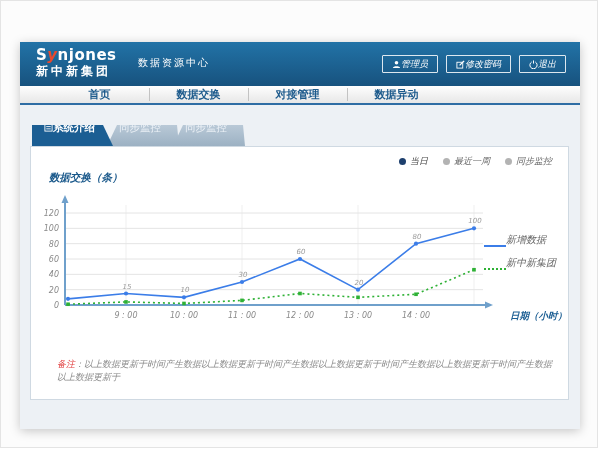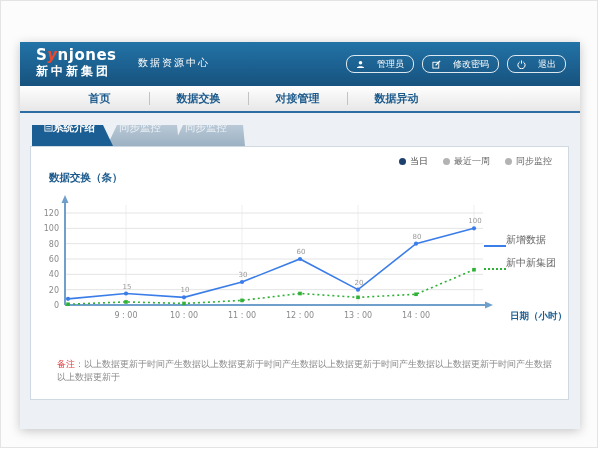--- a/index.html
+++ b/index.html
@@ -12,45 +12,45 @@
 
   
   .header { position:absolute; top:0; left:0; right:0; height:44px;
     background:linear-gradient(#2273a7,#17527e); }
   .logo { position:absolute; left:16px; top:5px; color:#fff; line-height:1.1; }
   .logo-en { font-size:15px; font-weight:bold; letter-spacing:.5px; }
   .logo-en .y { color:#e8492e; font-style:italic; }
   .logo-cn { font-size:12px; font-weight:bold; letter-spacing:3px; margin-top:1px; }
   .app-title { position:absolute; left:118px; top:14px; color:#fff; font-size:10px; letter-spacing:2px; }
   .actions { position:absolute; right:14px; top:13px; display:flex; gap:8px; }
-  .pill { display:flex; align-items:center; gap:12px; height:18px; padding:0 9px;
-    border:1px solid rgba(255,255,255,.85); border-radius:8px; color:#fff; font-size:9px; cursor:pointer; }
+  .pill { display:flex; align-items:center; gap:0; height:18px; padding:0 9px;
+    border:1px solid rgba(255,255,255,.85); border-radius:1px; color:#fff; font-size:9px; cursor:pointer;font-style:italic; }
   .pill svg { display:block; }
 
   
-  .nav { position:absolute; top:44px; left:0; right:0; height:27px;
+  .nav { position:absolute; top:44px; left:0; right:0; height:19px;
     background:linear-gradient(#fefefe,#e7e7e7); border-bottom:2px solid #2e6da4;
     display:flex; align-items:center; padding-left:30px; }
   .nav-item { width:99px; text-align:center; font-size:11px; font-weight:bold;
     color:#1c5a8c; cursor:pointer; position:relative; line-height:27px; }
   .nav-item + .nav-item::before { content:""; position:absolute; left:0; top:7px;
     width:1px; height:13px; background:#c3c3c3; }
 
   
   .content { position:absolute; top:75px; left:0; right:0; bottom:0; background:#edf1f5; }
   .tabs { position:absolute; top:8px; left:12px; display:flex; }
   .tab { height:21px; display:flex; align-items:center; font-size:10.5px;
     padding:0 18px 16px 12px; color:#eef3f8; cursor:pointer;
     background:linear-gradient(#b9c9d7,#9cb1c3); margin-right:-6px;
     clip-path:polygon(10px 0, calc(100% - 2px) 0, 100% 100%, 0 100%); }
   .tab.active { background:#1b5e93; color:#fff; font-weight:bold; z-index:2;
     clip-path:polygon(0 0, calc(100% - 10px) 0, 100% 100%, 0 100%); }
 
   .panel { position:absolute; top:29px; left:10px; width:539px; height:254px;
-    background:#fff; border:1px solid #cfd9e2; }
+    background:#fff; border:1px solid #cfd9e2;font-style:italic; }
 
   .radio-group { position:absolute; top:8px; right:16px; display:flex; gap:15px; }
   .radio { display:flex; align-items:center; gap:4px; font-size:9px; color:#666; cursor:pointer; }
   .dot { width:7px; height:7px; border-radius:50%; background:#b3b3b3; }
   .radio.selected .dot { background:#1d3f6d; }
   .radio.selected { color:#444; }
 
   .ylabel { position:absolute; left:18px; top:24px; font-size:10.5px; font-weight:bold; color:#1c5a8c; }
   .chart-wrap { position:absolute; left:2px; top:42px; }
 

